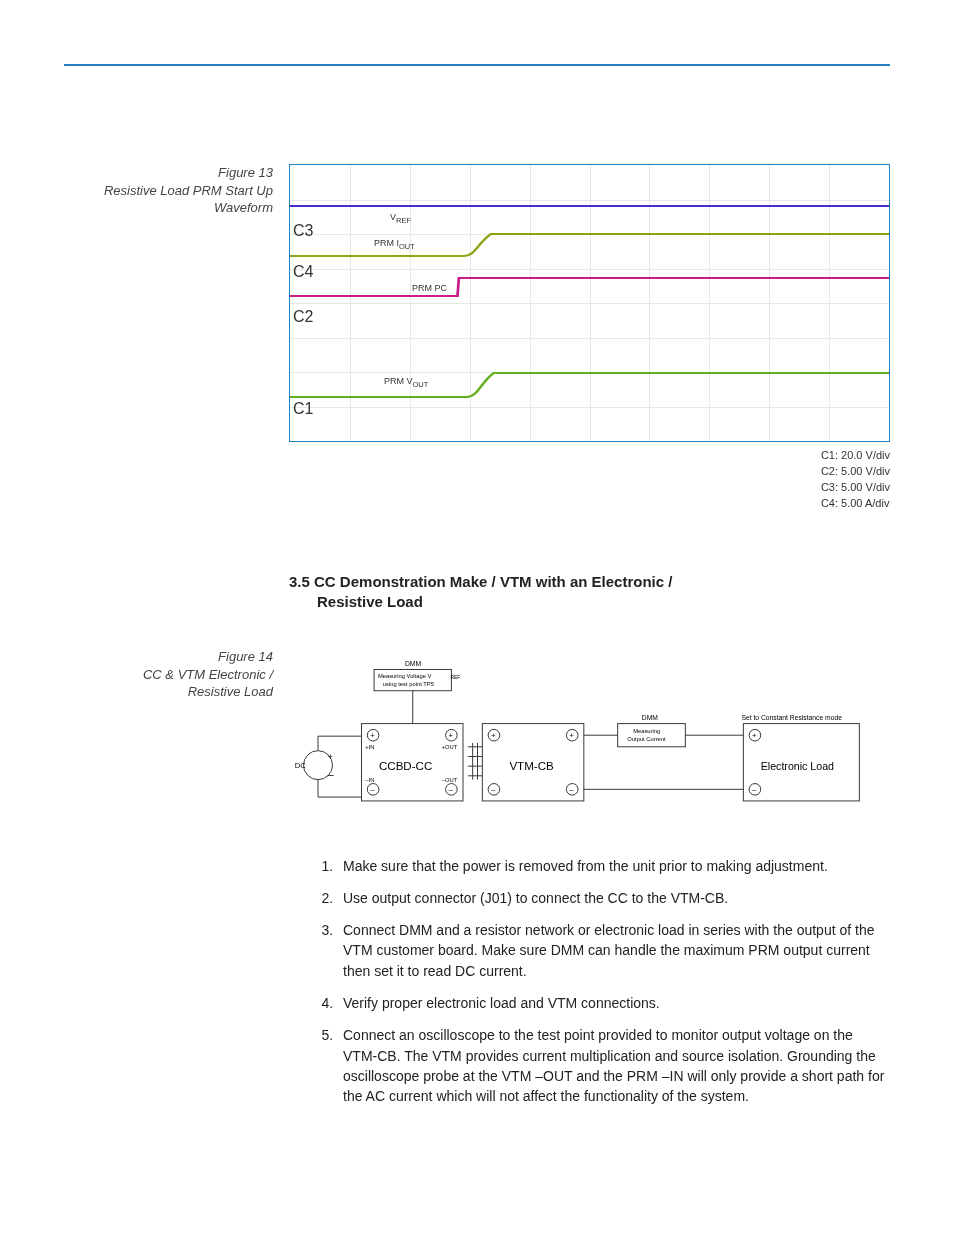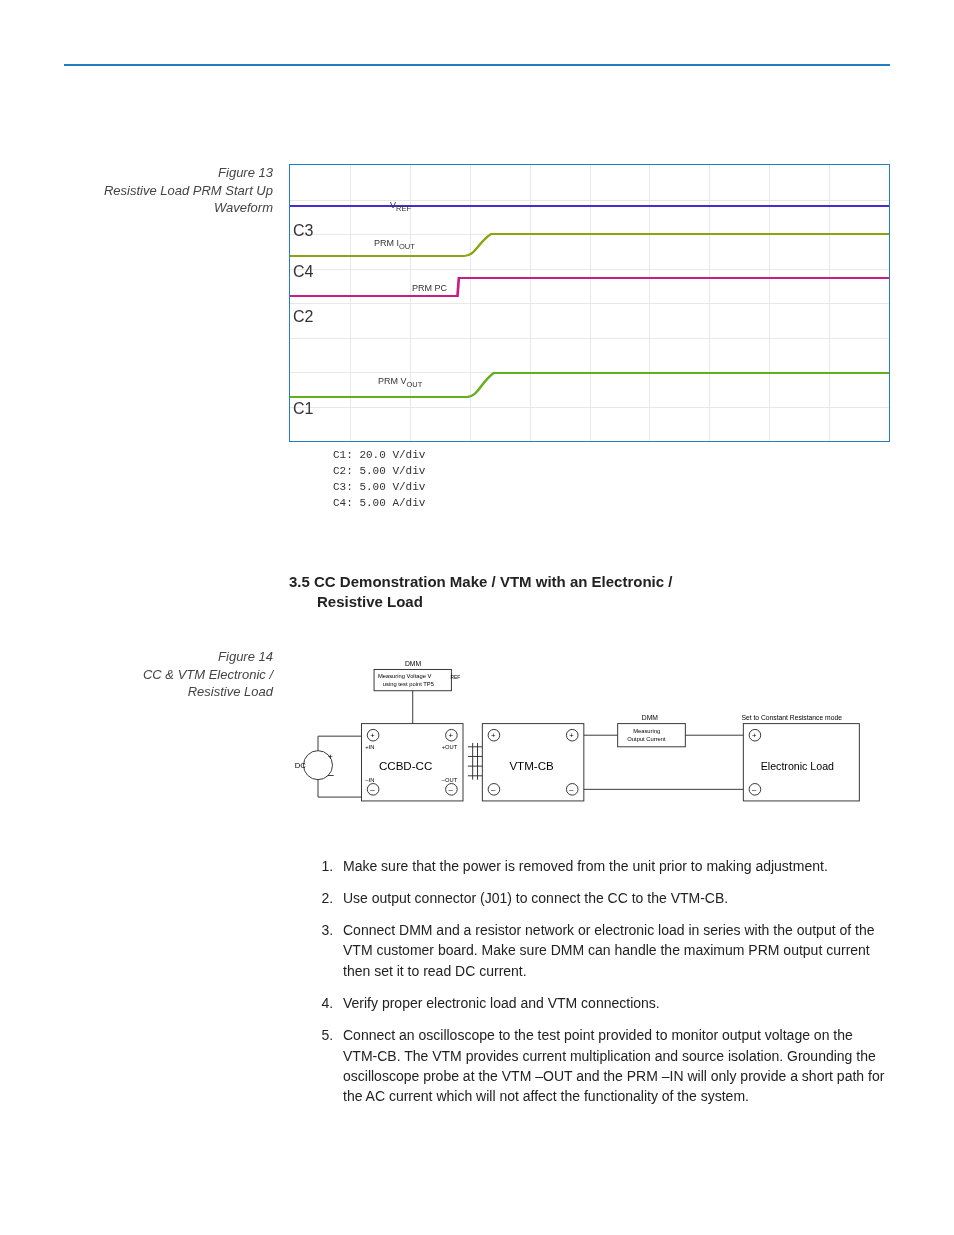--- a/index.html
+++ b/index.html
@@ -68,25 +68,24 @@
   .ch-label {
     position: absolute;
     font-size: 16px;
     color: #333;
     font-family: Arial, sans-serif;
     padding-left: 3px;
   }
   .scope-meta {
     margin-top: 6px;
     font-size: 11px;
-    font-family: Liberation Mono, monospace;
+    font-family: Liberation Sans, sans-serif;
     color: #333;
     display: flex;
-    justify-content: flex-start;
-    margin-left: 44px;
+    justify-content: flex-end;
   }
   .para {
     margin: 18px 0 0 0;
   }
   .sect-heading {
     font-weight: 600;
     font-size: 15px;
     margin-top: 60px;
     margin-bottom: 8px;
     line-height: 1.35;
@@ -175,27 +174,27 @@
 
           <path d="M0,41 L447,41" stroke="#4b2bd1" stroke-width="2"></path>
 
           <path d="M0,91 L130,91 C138,91 140,78 150,69 L447,69" stroke="#8aa50f" stroke-width="2" fill="none"></path>
 
           <path d="M0,131 L125,131 L126,113 L447,113" stroke="#c81c8a" stroke-width="2" fill="none"></path>
 
           <path d="M0,232 L132,232 C140,232 142,218 152,208 L447,208" stroke="#62b01e" stroke-width="2" fill="none"></path>
         </svg>
         <div class="ch-label" style="top:54px;">C3</div>
-        <div class="wf-label" style="top:34px;left:100px;text-align:center;">V<sub>REF</sub></div>
+        <div class="wf-label" style="top:46px;left:100px;text-align:center;">V<sub>REF</sub></div>
         <div class="ch-label" style="top:95px;">C4</div>
         <div class="wf-label" style="top:72px;left:84px;">PRM I<sub>OUT</sub></div>
         <div class="ch-label" style="top:140px;">C2</div>
         <div class="wf-label" style="top:117px;left:96px;padding-left:26px;">PRM PC</div>
         <div class="ch-label" style="top:232px;">C1</div>
-        <div class="wf-label" style="top:210px;left:88px;">PRM V<sub>OUT</sub></div>
+        <div class="wf-label" style="top:210px;left:94px;">PRM V<sub>OUT</sub></div>
       </div>
       <div class="scope-meta">
         <div>
           <div>C1: 20.0 V/div</div>
           <div>C2: 5.00 V/div</div>
           <div>C3: 5.00 V/div</div>
           <div>C4: 5.00 A/div</div>
         </div>
       </div>
 

